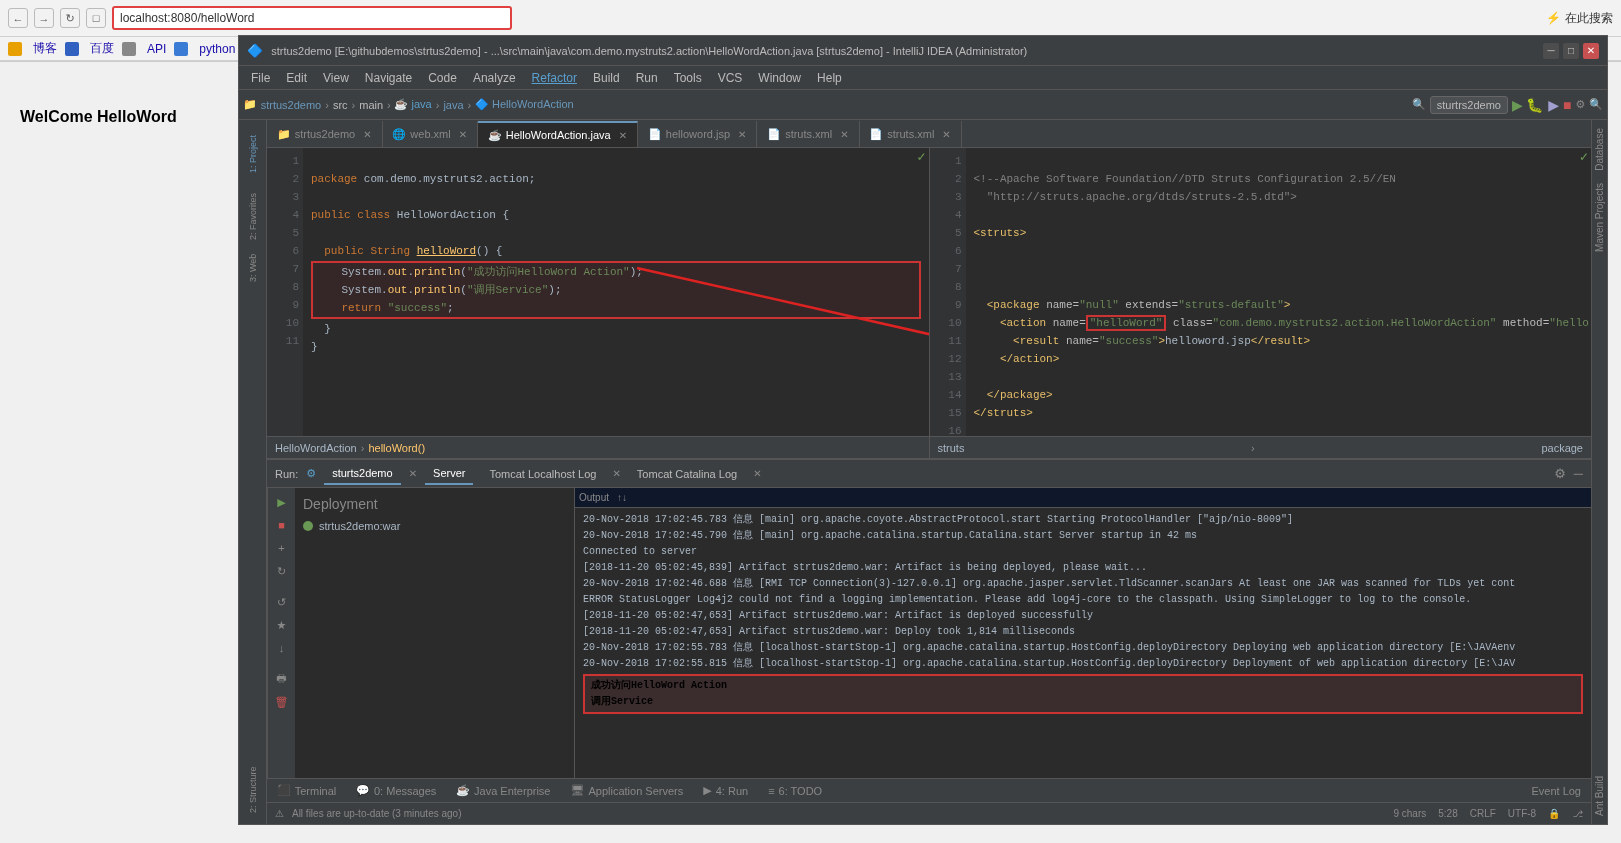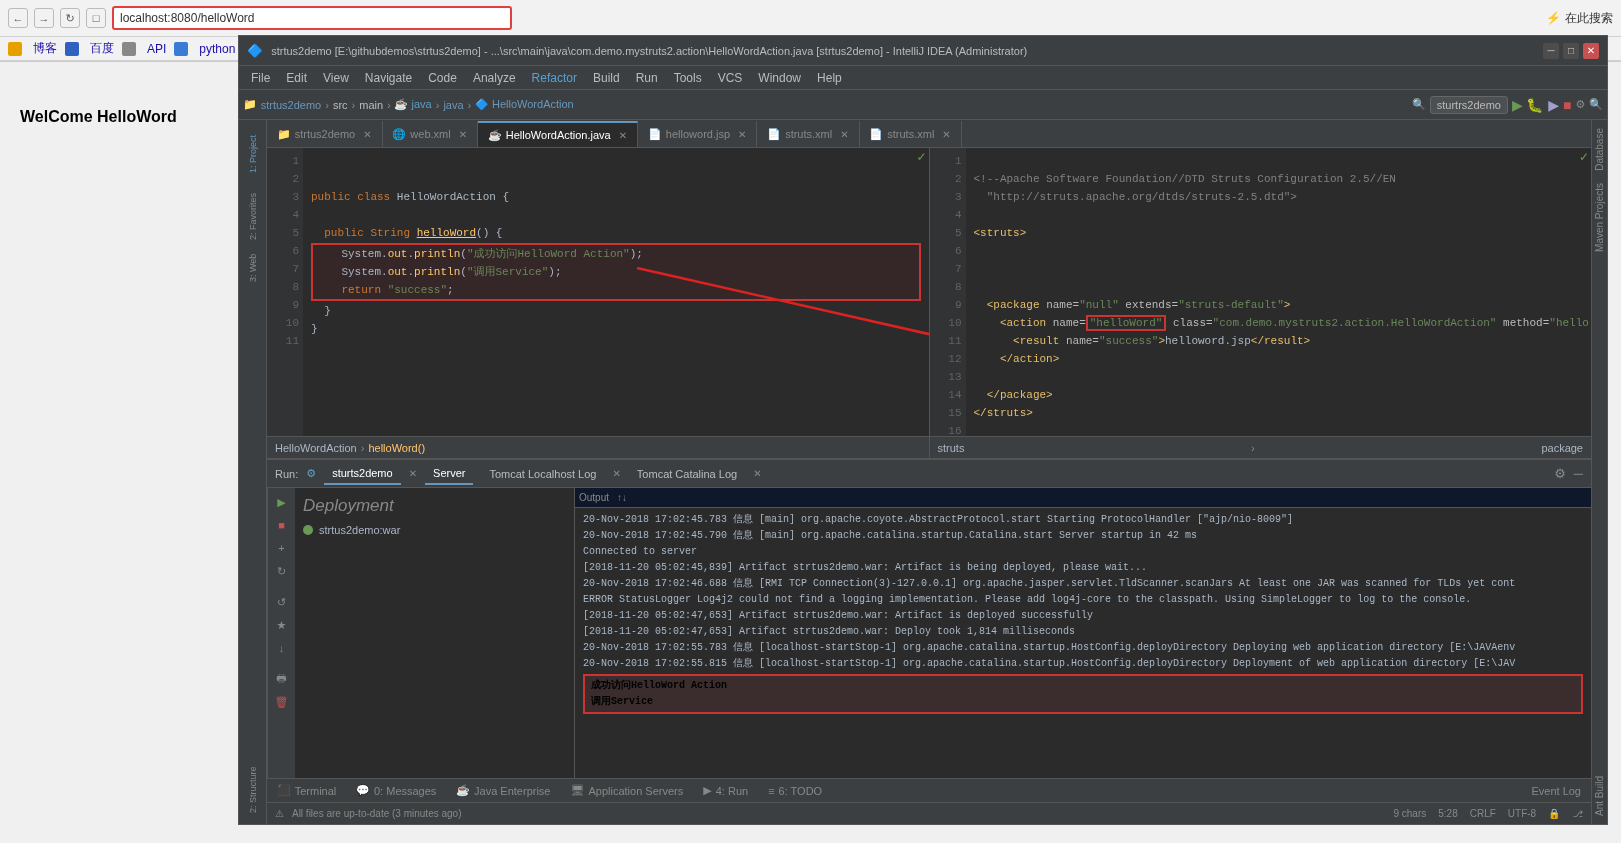--- a/index.html
+++ b/index.html
@@ -25,21 +25,21 @@
     .ide-titlebar { background: #3c3f41; height: 30px; display: flex; align-items: center; padding: 0 8px; border-bottom: 1px solid #555; flex-shrink: 0; }
     .ide-title-text { color: #bbbbbb; font-size: 11px; flex: 1; white-space: nowrap; overflow: hidden; text-overflow: ellipsis; }
     .title-btn { width: 16px; height: 16px; border-radius: 2px; border: none; cursor: pointer; margin-left: 4px; display: flex; align-items: center; justify-content: center; font-size: 10px; }
     .title-btn-min { background: #4d4d4d; color: #ccc; }
     .title-btn-max { background: #4d4d4d; color: #ccc; }
     .title-btn-close { background: #c75050; color: white; }
 
     
     .ide-menubar { background: #3c3f41; height: 24px; display: flex; align-items: center; padding: 0 4px; border-bottom: 1px solid #555; flex-shrink: 0; }
     .menu-item { color: #bbbbbb; font-size: 12px; padding: 2px 8px; cursor: pointer; }
-    .menu-item-refactor { color: #59a0d1; }
+    .menu-item-refactor { color: #59a0d1; text-decoration: underline; }
 
     
     .ide-toolbar { background: #3c3f41; height: 30px; display: flex; align-items: center; padding: 0 4px; border-bottom: 1px solid #555; flex-shrink: 0; gap: 4px; }
     .toolbar-breadcrumb { display: flex; align-items: center; gap: 4px; color: #bbbbbb; font-size: 11px; }
     .breadcrumb-sep { color: #888; }
     .toolbar-right { margin-left: auto; display: flex; align-items: center; gap: 4px; }
     .run-config { background: #4c5052; border: 1px solid #666; border-radius: 3px; padding: 2px 6px; color: #bbbbbb; font-size: 11px; cursor: pointer; }
     .run-btn { background: none; border: none; color: #6a9955; cursor: pointer; font-size: 14px; }
     .stop-btn { background: none; border: none; color: #c75050; cursor: pointer; font-size: 14px; }
 
@@ -93,21 +93,21 @@
     .ide-right-sidebar { width: 16px; background: #3c3f41; border-left: 1px solid #555; display: flex; flex-direction: column; align-items: center; padding: 2px 0; flex-shrink: 0; }
 
     
     .run-panel { height: 320px; background: #2b2b2b; border-top: 2px solid #555; display: flex; flex-direction: column; flex-shrink: 0; }
     .run-panel-header { background: #3c3f41; height: 28px; display: flex; align-items: center; padding: 0 8px; border-bottom: 1px solid #555; gap: 8px; flex-shrink: 0; }
     .run-label { color: #bbbbbb; font-size: 11px; }
     .run-tab { font-size: 11px; color: #bbbbbb; padding: 4px 8px; cursor: pointer; background: none; border: none; }
     .run-tab-active { color: white; border-bottom: 2px solid #6897bb; }
     .run-panel-content { display: flex; flex: 1; overflow: hidden; }
     .run-left { width: 280px; border-right: 1px solid #555; padding: 4px; flex-shrink: 0; }
-    .run-section { color: #888; font-size: 17px; padding: 4px; font-style: italic; }
+    .run-section { color: #888; font-size: 14px; padding: 4px; }
     .run-server-item { display: flex; align-items: center; gap: 6px; padding: 4px; color: #a9b7c6; font-size: 11px; }
     .green-dot { width: 10px; height: 10px; background: #6a9955; border-radius: 50%; display: inline-block; flex-shrink: 0; }
     .run-output { flex: 1; padding: 4px 8px; font-family: 'Courier New', monospace; font-size: 10px; color: #a9b7c6; overflow: hidden; line-height: 16px; }
     .output-line { white-space: nowrap; overflow: hidden; text-overflow: ellipsis; }
     .output-highlight { border: 2px solid #cc3333; padding: 2px 6px; margin: 2px 0; background: rgba(255,80,80,0.08); }
     .output-success { color: #000; font-weight: bold; }
 
     
     .run-sidebar { width: 28px; background: #3c3f41; border-left: 1px solid #555; display: flex; flex-direction: column; align-items: center; padding: 4px 0; gap: 3px; flex-shrink: 0; }
     .run-side-btn { width: 20px; height: 20px; background: none; border: none; cursor: pointer; display: flex; align-items: center; justify-content: center; color: #888; font-size: 11px; }
@@ -266,20 +266,21 @@
                 <div>5</div>
               <div>6</div>
                 <div>7</div>
                 <div>8</div>
                 <div>9</div>
                 <div>10</div>
               <div>11</div>
             </div>
             <div class="code-lines">
               <div class="code-line">&nbsp;</div>
+              <div class="code-line"><span class="kw">package</span> <span class="pkg">com.demo.mystruts2.action</span>;</div>
               <div class="code-line">&nbsp;</div>
               <div class="code-line"><span class="kw">public class</span> <span class="cls">HelloWordAction</span> {</div>
               <div class="code-line">&nbsp;</div>
               <div class="code-line">&nbsp;&nbsp;<span class="kw">public</span> <span class="kw-type">String</span> <span class="fn underline">helloWord</span>() {</div>
 
               <div style="border:2px solid #cc3333;background:rgba(200,0,0,0.07);padding:0 2px;margin:1px 0;">
                 <div class="code-line">&nbsp;&nbsp;&nbsp;&nbsp;<span class="cls">System</span>.<span class="fn">out</span>.<span class="fn">println</span>(<span class="str">"成功访问HelloWord Action"</span>);</div>
                 <div class="code-line">&nbsp;&nbsp;&nbsp;&nbsp;<span class="cls">System</span>.<span class="fn">out</span>.<span class="fn">println</span>(<span class="str">"调用Service"</span>);</div>
                 <div class="code-line">&nbsp;&nbsp;&nbsp;&nbsp;<span class="kw">return</span> <span class="str">"success"</span>;</div>
               </div>

